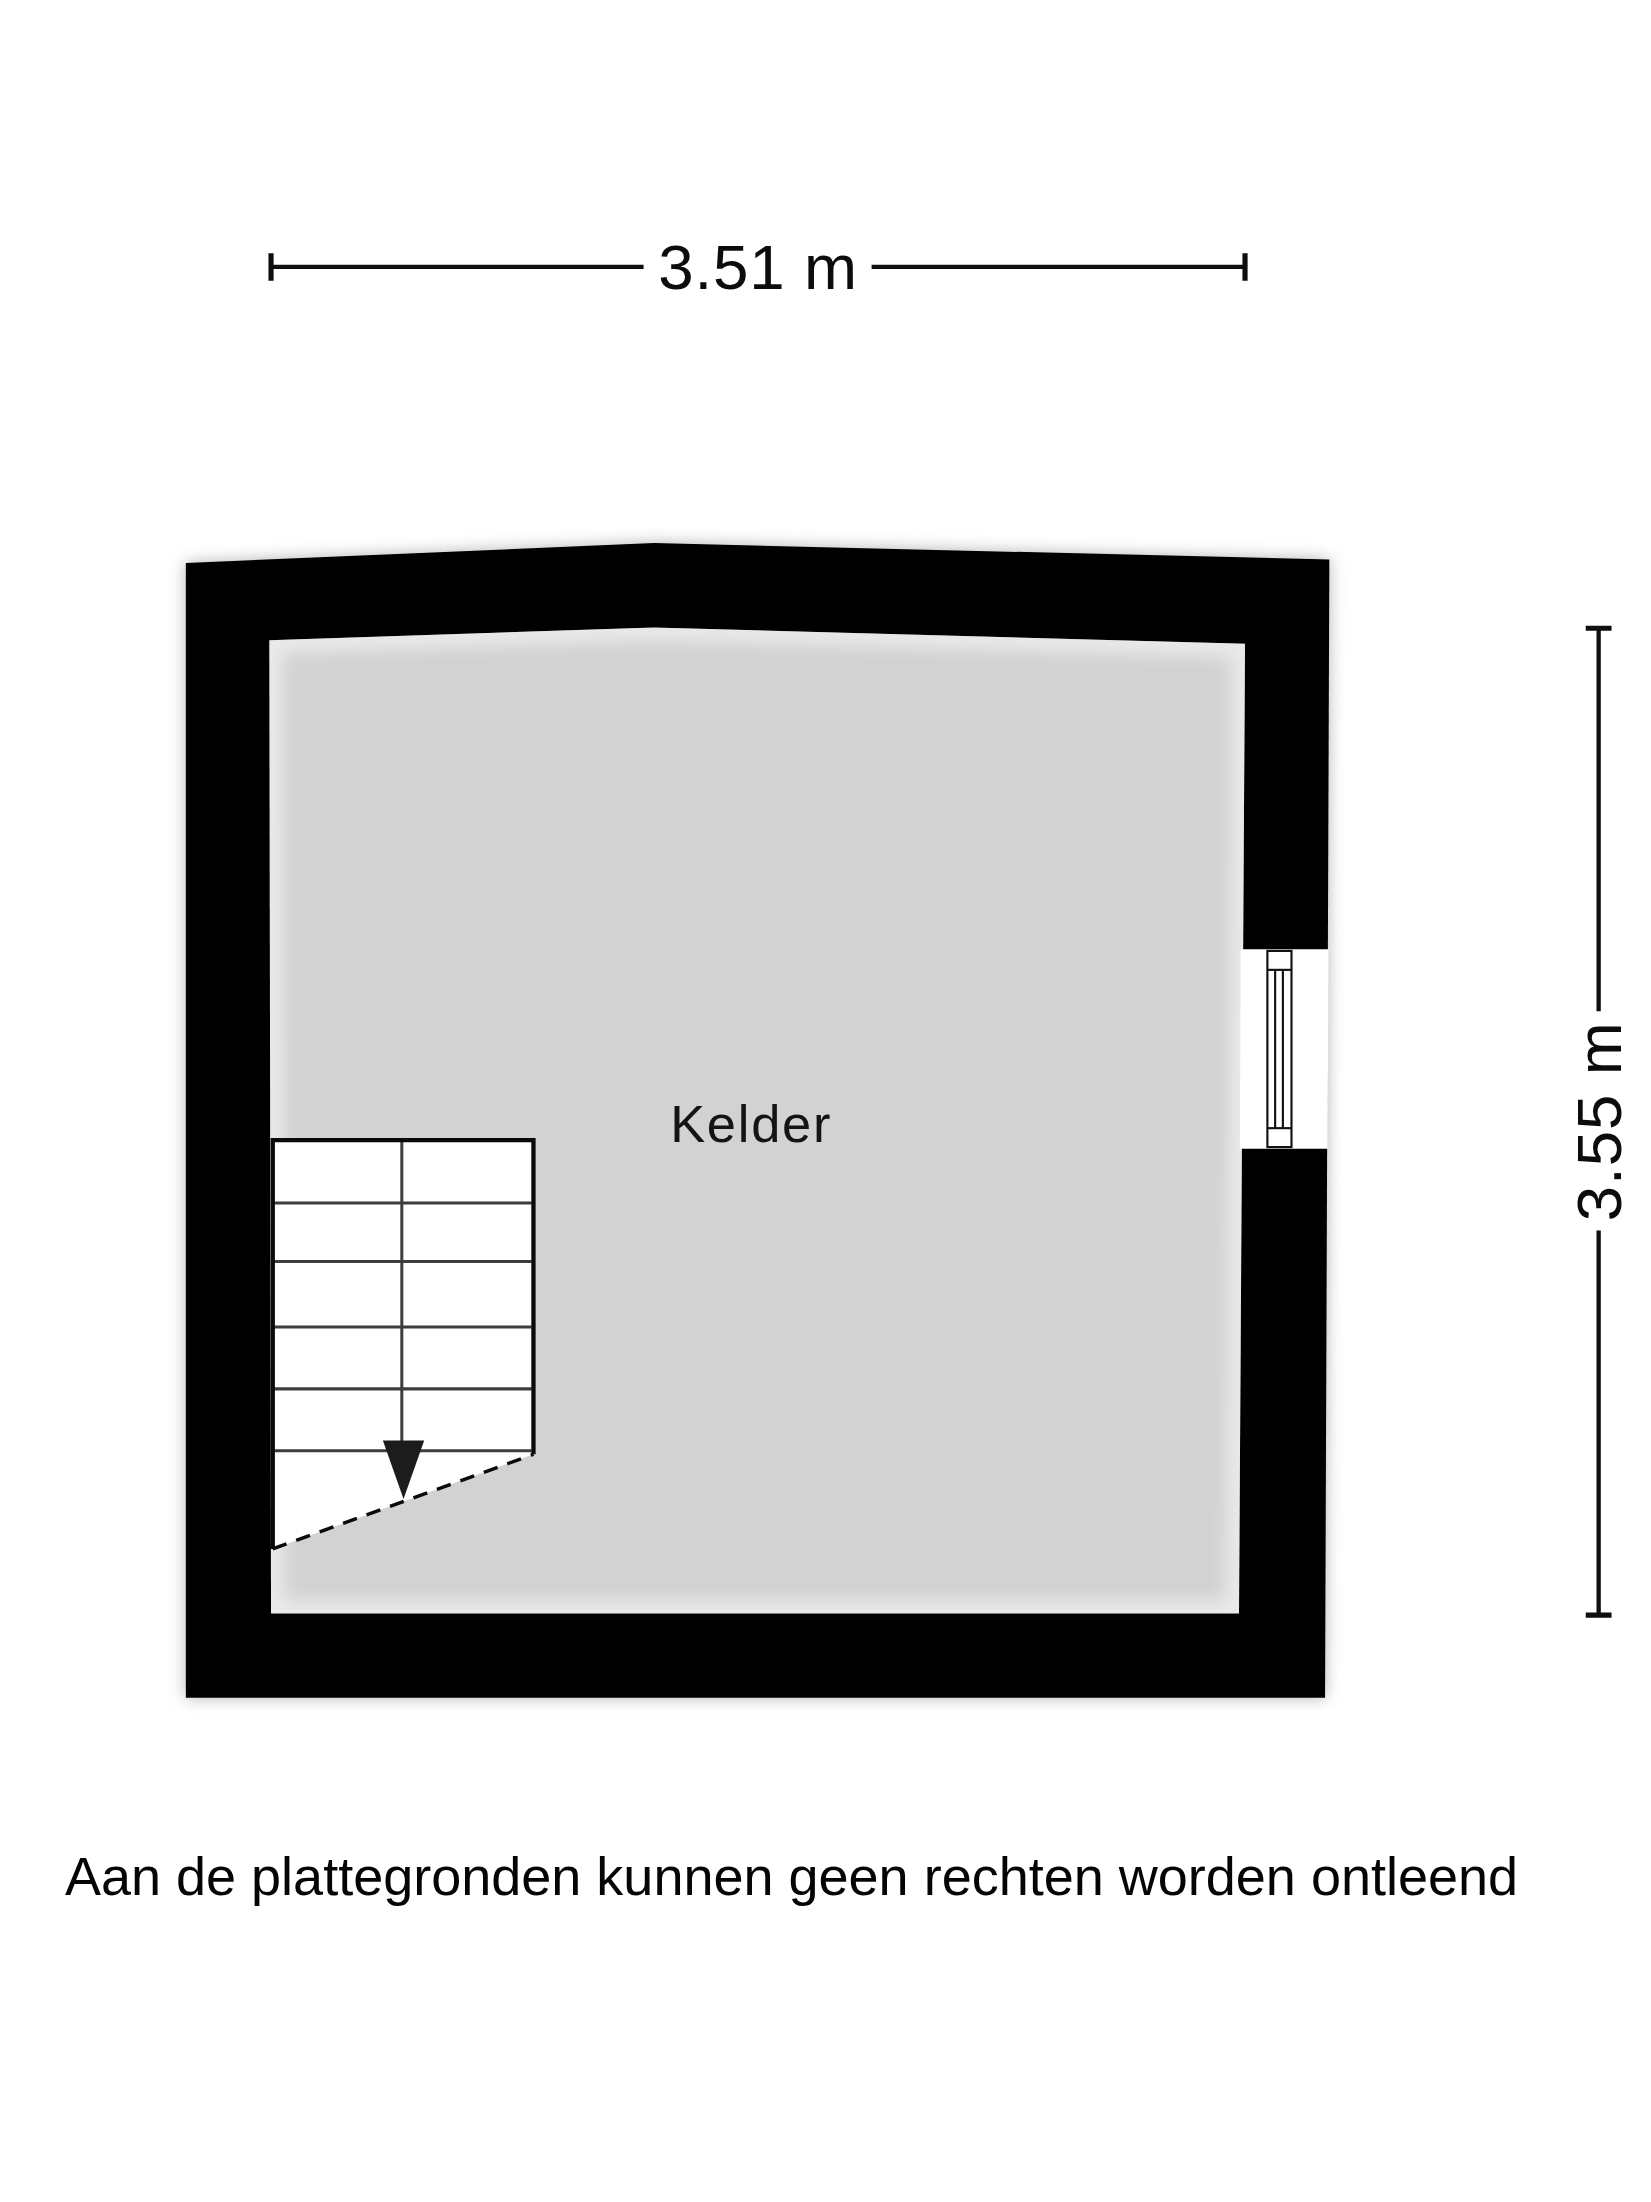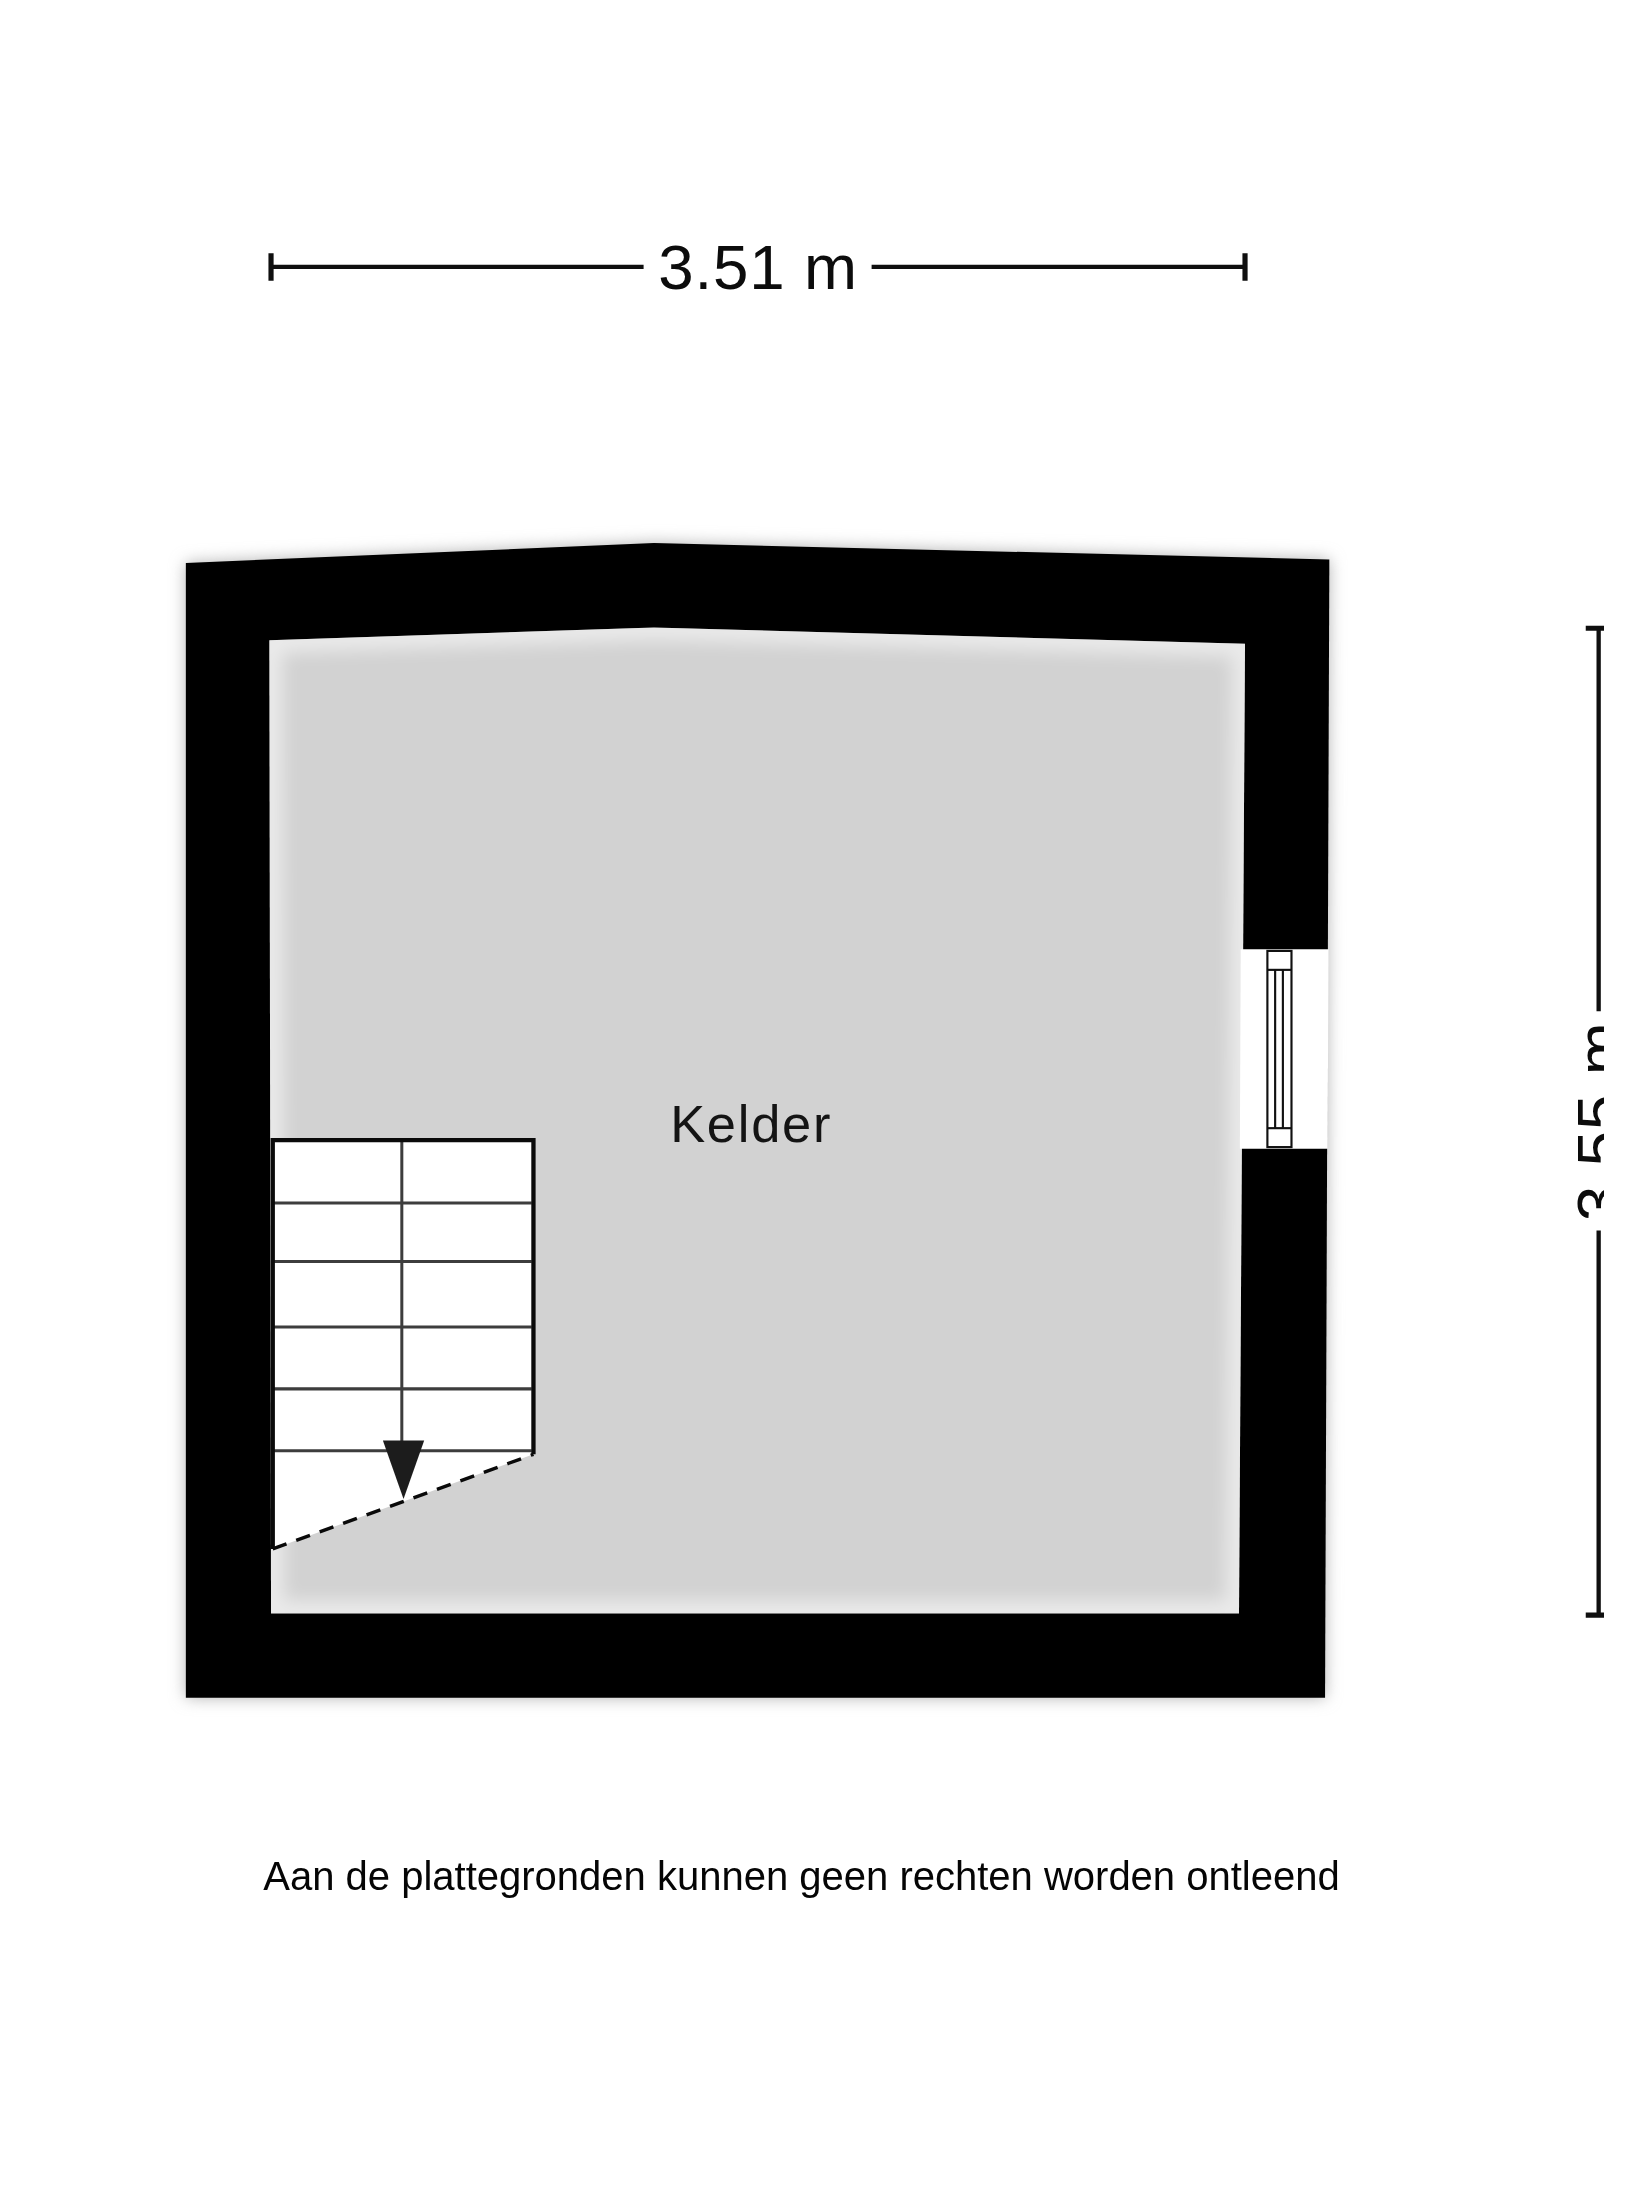--- a/index.html
+++ b/index.html
@@ -7,20 +7,21 @@
     padding: 0;
     background: #ffffff;
   }
   .canvas {
     position: relative;
     width: 1604px;
     height: 2203px;
     background: #ffffff;
     overflow: hidden;
     font-family: "Liberation Sans", "DejaVu Sans", sans-serif;
+    padding-left: 48px;
   }
   .plan-svg {
     position: absolute;
     left: 0;
     top: 0;
     width: 1652px;
     height: 2203px;
   }
   .dim-text {
     font-family: "Liberation Sans", "DejaVu Sans", sans-serif;
@@ -33,25 +34,24 @@
     font-size: 61px;
     letter-spacing: 2px;
     fill: #141414;
   }
   .footer {
     position: absolute;
     top: 1846px;
     left: 0;
     width: 1583px;
     text-align: center;
-    font-size: 40px;
+    font-size: 54px;
     line-height: 60px;
     color: #050505;
     letter-spacing: 0px;
-    margin-left: 10px;
   }
 </style>
 </head>
 <body>
 
 <div class="canvas">
 
   <svg class="plan-svg" viewBox="0 0 1920 2560" xmlns="http://www.w3.org/2000/svg">
     <defs>
       <filter id="blurShadow" x="-10%" y="-10%" width="120%" height="120%">

